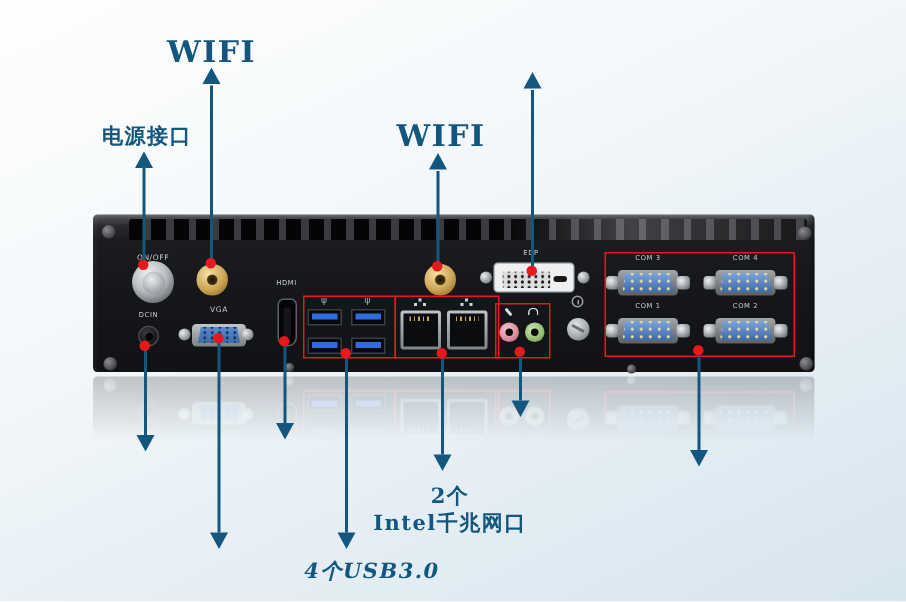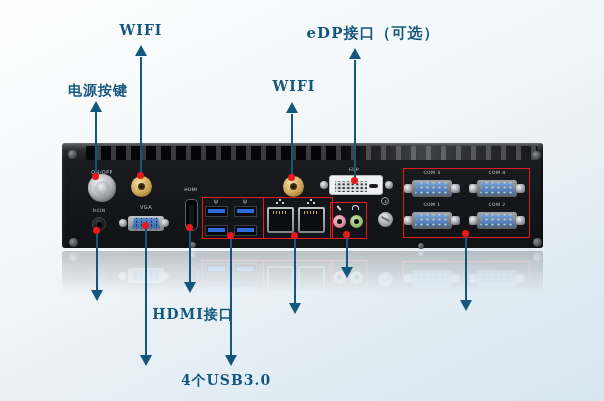--- a/index.html
+++ b/index.html
@@ -10,21 +10,21 @@
     position:relative; width:604px; height:401px; overflow:hidden;
     background:linear-gradient(155deg,#fefefe 0%,#f4f8fa 35%,#e2ecf3 75%,#d7e5ef 100%);
     font-family:"DejaVu Sans",sans-serif;
   }
   
   .lbl{
     position:absolute; transform:translateX(-50%);
     color:var(--label); font:bold 14px "DejaVu Serif",serif;
     letter-spacing:1px; white-space:nowrap; z-index:6; text-align:center;
   }
-  .fs16{font-size:14px;} .fs15{font-size:15px;}
+  .fs16{font-size:20px;} .fs15{font-size:15px;}
   .ln{position:absolute; width:2px; background:var(--arrow); z-index:5;}
   .ar-up{position:absolute; width:0; height:0; z-index:5;
     border-left:6px solid transparent; border-right:6px solid transparent;
     border-bottom:11px solid var(--arrow);}
   .ar-dn{position:absolute; width:0; height:0; z-index:5;
     border-left:6px solid transparent; border-right:6px solid transparent;
     border-top:11px solid var(--arrow);}
   .dot{position:absolute; width:7px; height:7px; border-radius:50%;
     background:var(--marker); z-index:6;}
   
@@ -238,61 +238,63 @@
         <div class="hexnut" style="left:47px;"></div>
       </div>
     <div class="db9" style="left:407px;top:68.5px;">
       <div class="hexnut" style="left:0;"></div>
         <div class="bezel"></div>
         <div class="shell"></div>
         <div class="hexnut" style="left:47px;"></div>
       </div>
   </div>
 
-  <div class="lbl" style="left:98px;top:82px;">电源按键</div>
+  <div class="lbl" style="left:98px;top:82px;">电源接口</div>
   <div class="ar-up" style="left:90px;top:101px;"></div>
   <div class="ln" style="left:95px;top:112px;height:65px;"></div>
   <div class="dot" style="left:92px;top:173px;"></div>
 
   <div class="lbl fs16" style="left:141px;top:22px;">WIFI</div>
   <div class="ar-up" style="left:135px;top:45px;"></div>
   <div class="ln" style="left:140px;top:57px;height:119px;"></div>
   <div class="dot" style="left:137px;top:172px;"></div>
 
   <div class="lbl fs16" style="left:294px;top:78px;">WIFI</div>
   <div class="ar-up" style="left:286px;top:102px;"></div>
   <div class="ln" style="left:291px;top:114px;height:64px;"></div>
   <div class="dot" style="left:288px;top:174px;"></div>
 
-  <div class="lbl fs15" style="left:373px;top:24px;">eDP接口（可选）</div>
   <div class="ar-up" style="left:349px;top:48px;"></div>
   <div class="ln" style="left:354px;top:60px;height:121px;"></div>
   <div class="dot" style="left:351px;top:177px;"></div>
 
   <div class="dot" style="left:93px;top:227px;"></div>
   <div class="ln" style="left:96px;top:231px;height:59px;"></div>
   <div class="ar-dn" style="left:91px;top:290px;"></div>
 
   <div class="dot" style="left:186px;top:224px;"></div>
   <div class="ln" style="left:189px;top:228px;height:54px;"></div>
   <div class="ar-dn" style="left:184px;top:282px;"></div>
-  <div class="lbl" style="left:193px;top:306px;">HDMI接口</div>
 
   <div class="dot" style="left:142px;top:222px;"></div>
   <div class="ln" style="left:145px;top:226px;height:129px;"></div>
   <div class="ar-dn" style="left:140px;top:355px;"></div>
 
   <div class="dot" style="left:227px;top:232px;"></div>
   <div class="ln" style="left:230px;top:236px;height:119px;"></div>
   <div class="ar-dn" style="left:225px;top:355px;"></div>
-  <div class="lbl" style="left:226px;top:372px;">4个USB3.0</div>
+  <div class="lbl" style="left:248px;top:372px;font-style:italic;">4个USB3.0</div>
 
   <div class="dot" style="left:291px;top:232px;"></div>
   <div class="ln" style="left:294px;top:236px;height:67px;"></div>
   <div class="ar-dn" style="left:289px;top:303px;"></div>
+  <div class="lbl" style="left:300px;top:322px;line-height:18px;">
+    <span style="display:block;">2个</span>
+    <span style="display:block;">Intel千兆网口</span>
+  </div>
 
   <div class="dot" style="left:343px;top:231px;"></div>
   <div class="ln" style="left:346px;top:235px;height:32px;"></div>
   <div class="ar-dn" style="left:341px;top:267px;"></div>
 
   <div class="dot" style="left:462px;top:230px;"></div>
   <div class="ln" style="left:465px;top:234px;height:66px;"></div>
   <div class="ar-dn" style="left:460px;top:300px;"></div>
 
 </div>

